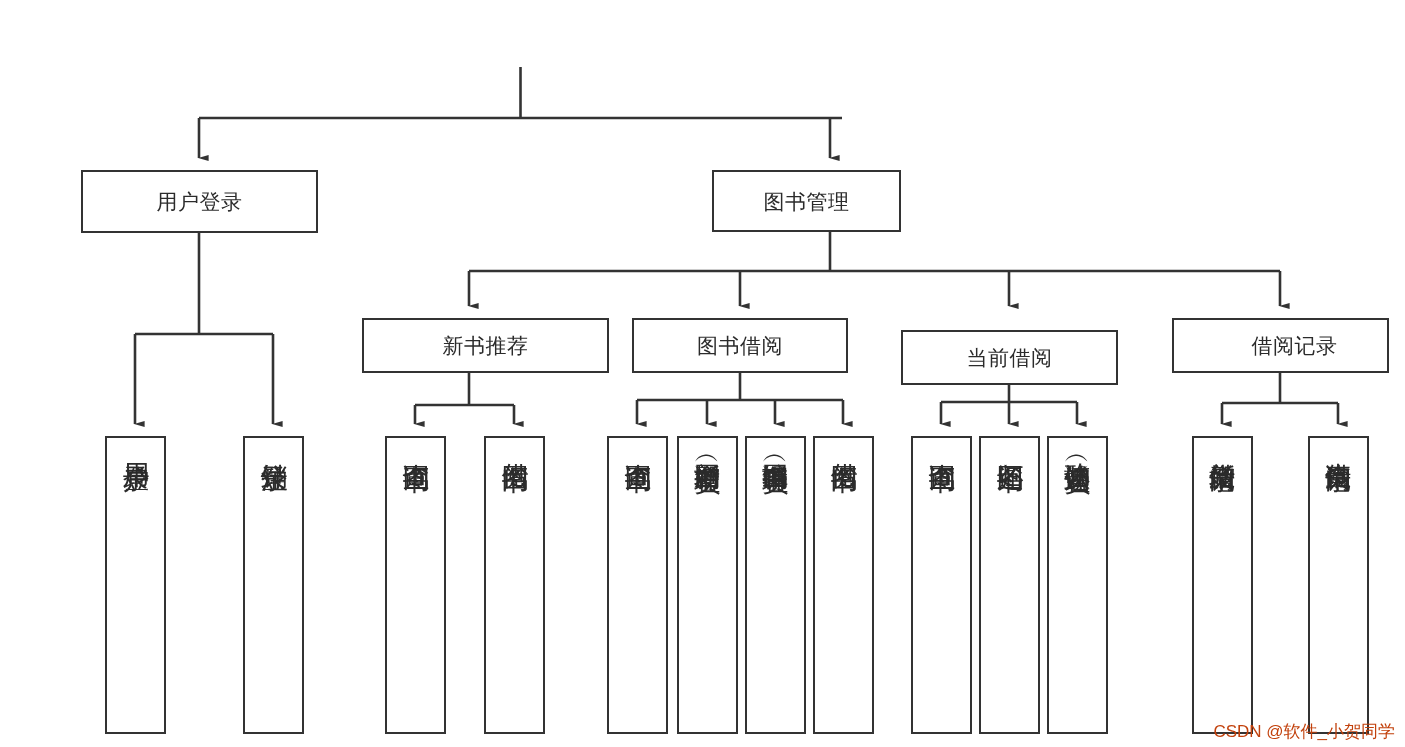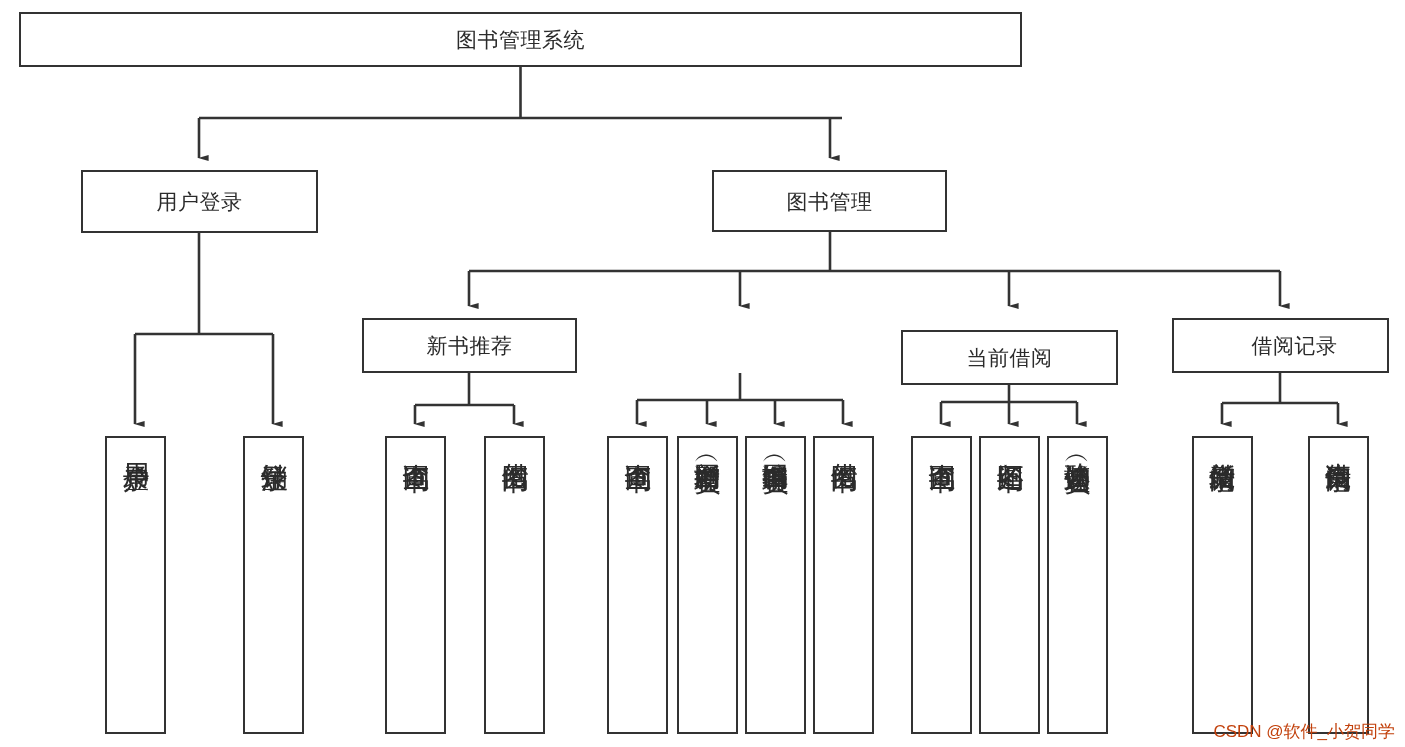--- a/index.html
+++ b/index.html
@@ -107,33 +107,33 @@
       <path d="M 1009 402 L 1009 424" marker-end="url(#arrow)"></path>
       <path d="M 1077 402 L 1077 424" marker-end="url(#arrow)"></path>
 
       <path d="M 1280 373 L 1280 403"></path>
       <path d="M 1222 403 L 1338 403"></path>
       <path d="M 1222 403 L 1222 424" marker-end="url(#arrow)"></path>
       <path d="M 1338 403 L 1338 424" marker-end="url(#arrow)"></path>
     </g>
   </svg>
 
-  <div class="node horiz" style="left:19px;top:12px;width:1003px;height:55px;">
-    <span class="lbl">图书管理系统</span>
-  </div>
 
   <div class="node horiz" style="left:81px;top:170px;width:237px;height:63px;">
     <span class="lbl">用户登录</span>
   </div>
-  <div class="node horiz" style="left:712px;top:170px;width:235px;height:62px;">
+  <div class="node horiz" style="left:712px;top:170px;width:189px;height:62px;">
     <span class="lbl">图书管理</span>
   </div>
 
-  <div class="node horiz" style="left:362px;top:318px;width:215px;height:55px;">
+  <div class="node horiz" style="left:362px;top:318px;width:247px;height:55px;">
     <span class="lbl">新书推荐</span>
+  </div>
+  <div class="node horiz" style="left:632px;top:318px;width:216px;height:55px;">
+    <span class="lbl">图书借阅</span>
   </div>
   <div class="node horiz" style="left:901px;top:330px;width:217px;height:55px;">
     <span class="lbl">当前借阅</span>
   </div>
   <div class="node horiz" style="left:1172px;top:318px;width:217px;height:55px;padding-left:28px;">
     <span class="lbl">借阅记录</span>
   </div>
 
   <div class="node vert" style="left:105px;top:436px;width:61px;height:298px;">
     <span class="lbl">用户登录</span>

